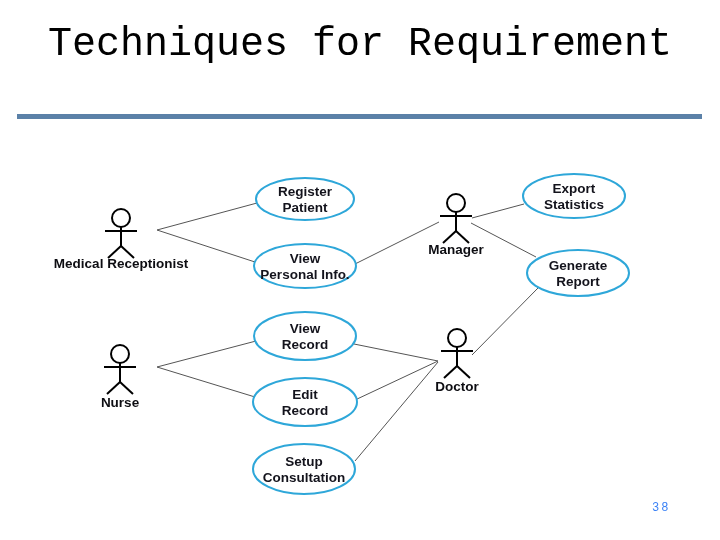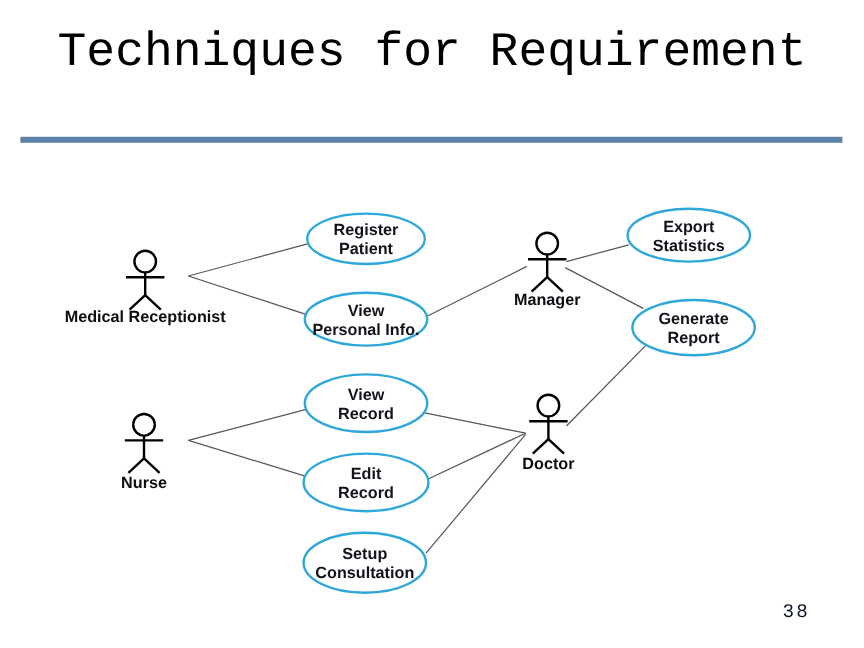--- a/index.html
+++ b/index.html
@@ -13,21 +13,21 @@
     font-family:"Liberation Mono","DejaVu Sans Mono",monospace;
     font-size:40px;line-height:47px;font-weight:400;white-space:pre;
   }
   .title-rule{
     position:absolute;left:17px;top:114px;width:685px;height:5px;
     background:#5b81a8;
   }
   .page-number{
     position:absolute;left:652px;top:501px;
     font-family:"Liberation Mono","DejaVu Sans Mono",monospace;
-    font-size:16px;color:#0f172a;letter-spacing:2px;
+    font-size:12px;color:#3b82f6;letter-spacing:2px;
   }
   svg.diagram{position:absolute;left:0;top:0;}
   .assoc{stroke:#555555;stroke-width:1;fill:none;}
   .actor-part{stroke:#000000;stroke-width:2;fill:none;}
   .actor-head{stroke:#000000;stroke-width:2;fill:#ffffff;}
   .actor-label{
     font-family:"Liberation Sans",sans-serif;font-size:13.5px;font-weight:600;
     fill:#0d0d12;text-anchor:middle;
   }
   .uc-ellipse{fill:#ffffff;stroke-width:2;}

